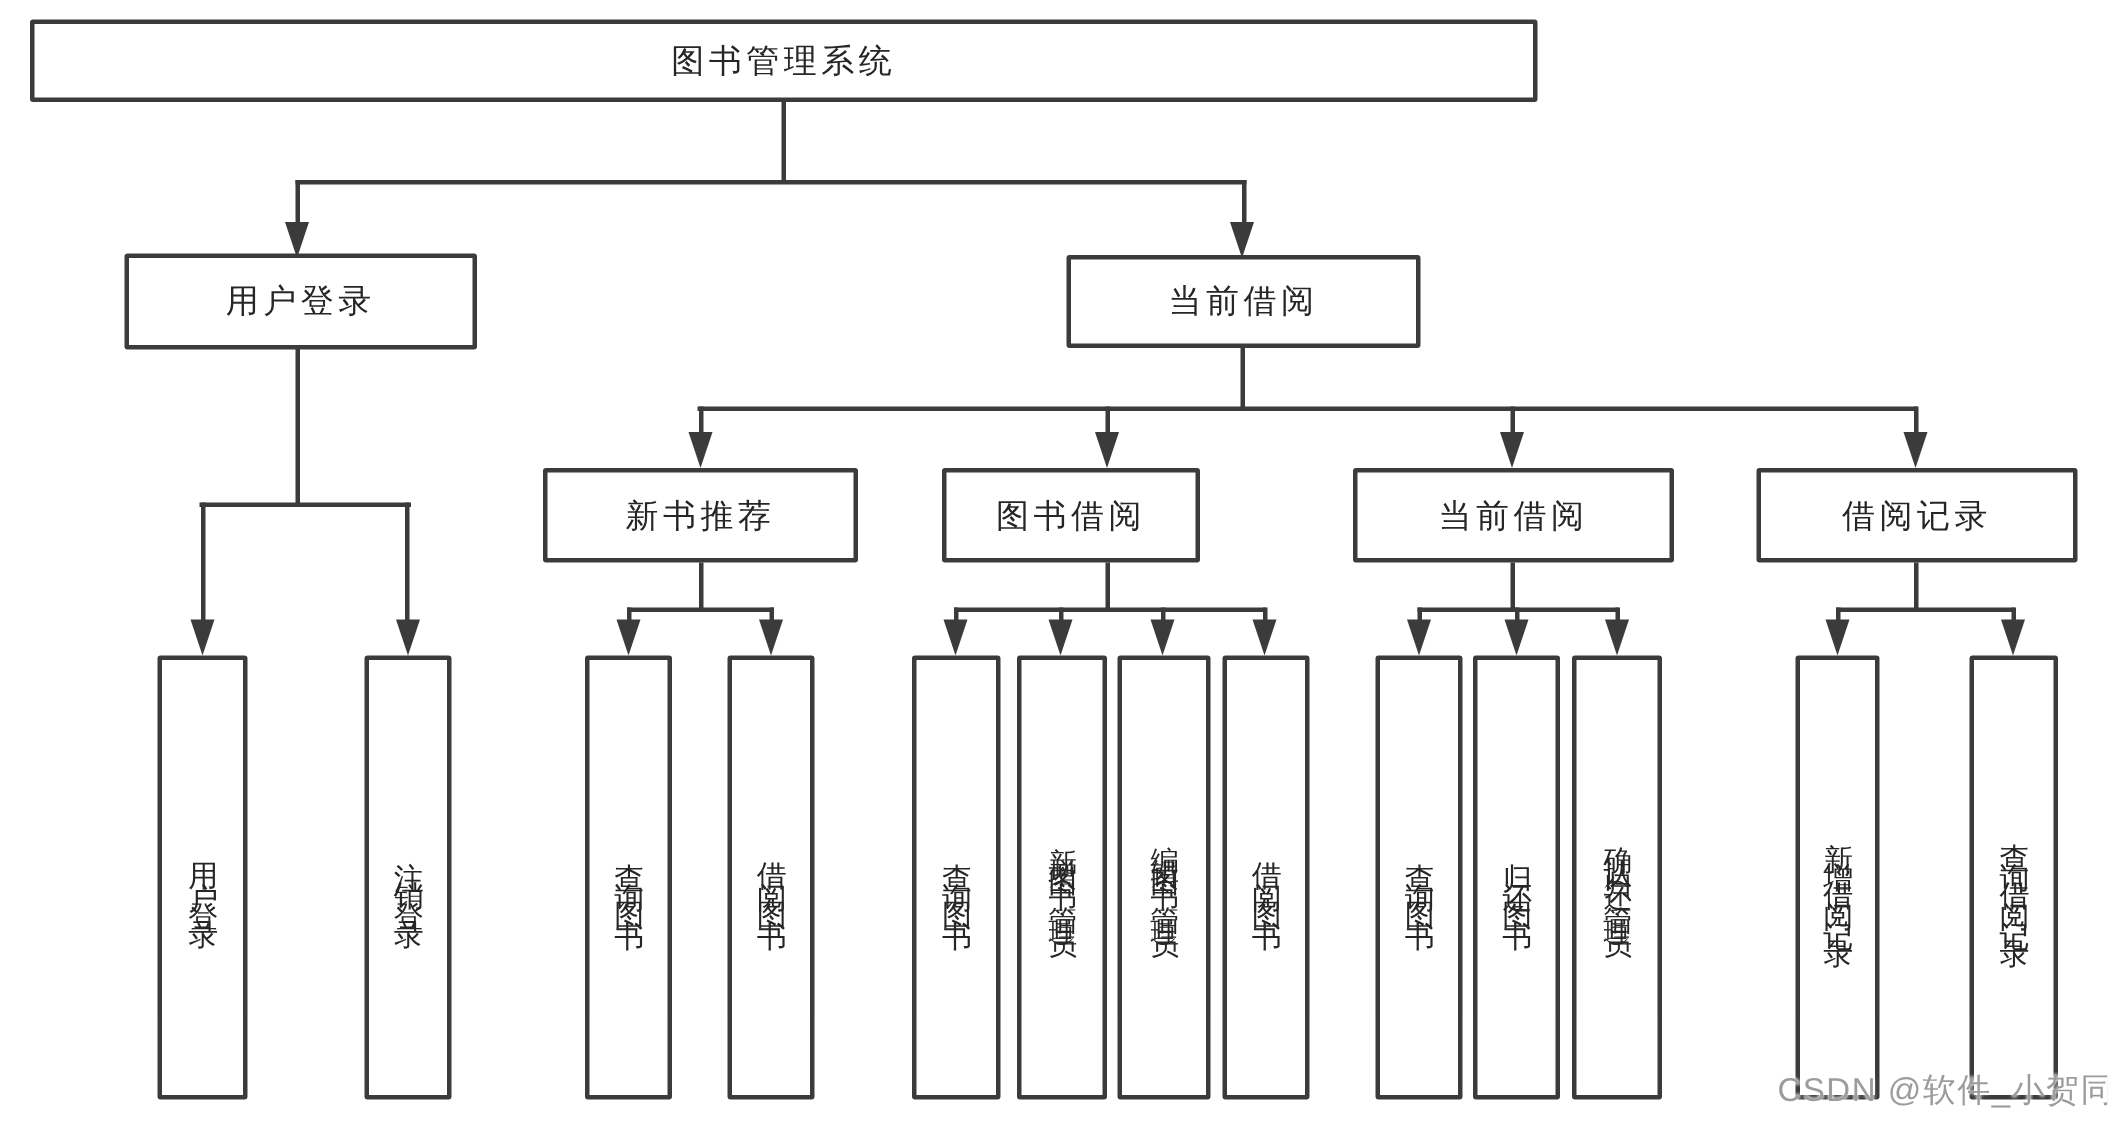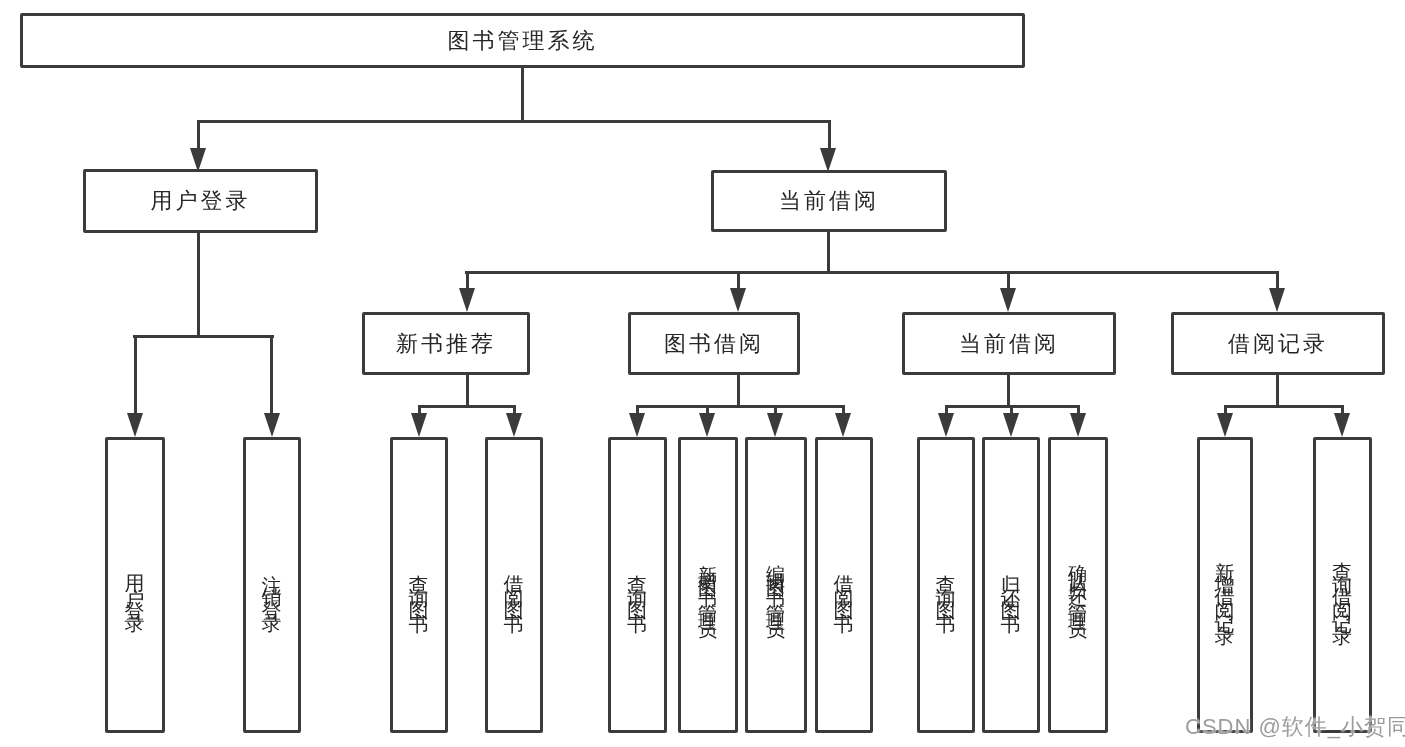--- a/index.html
+++ b/index.html
@@ -101,21 +101,21 @@
     <span>图书管理系统</span>
   </div>
 
   <div class="node h" style="left:83px;top:169px;width:235px;height:64px">
     <span>用户登录</span>
   </div>
   <div class="node h" style="left:711px;top:170px;width:236px;height:62px">
     <span>当前借阅</span>
   </div>
 
-  <div class="node h" style="left:362px;top:312px;width:168px;height:63px">
+  <div class="node h" style="left:362px;top:312px;width:210px;height:63px">
     <span>新书推荐</span>
   </div>
   <div class="node h" style="left:628px;top:312px;width:172px;height:63px">
     <span>图书借阅</span>
   </div>
   <div class="node h" style="left:902px;top:312px;width:214px;height:63px">
     <span>当前借阅</span>
   </div>
   <div class="node h" style="left:1171px;top:312px;width:214px;height:63px">
     <span>借阅记录</span>

